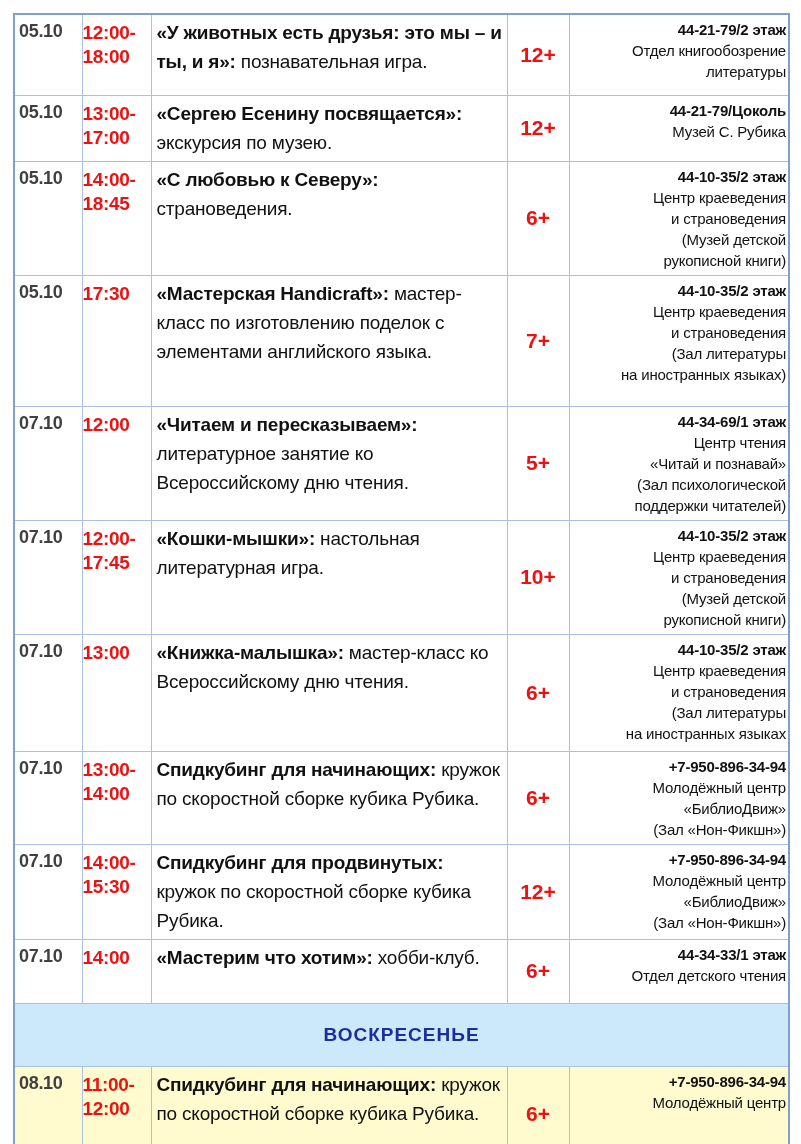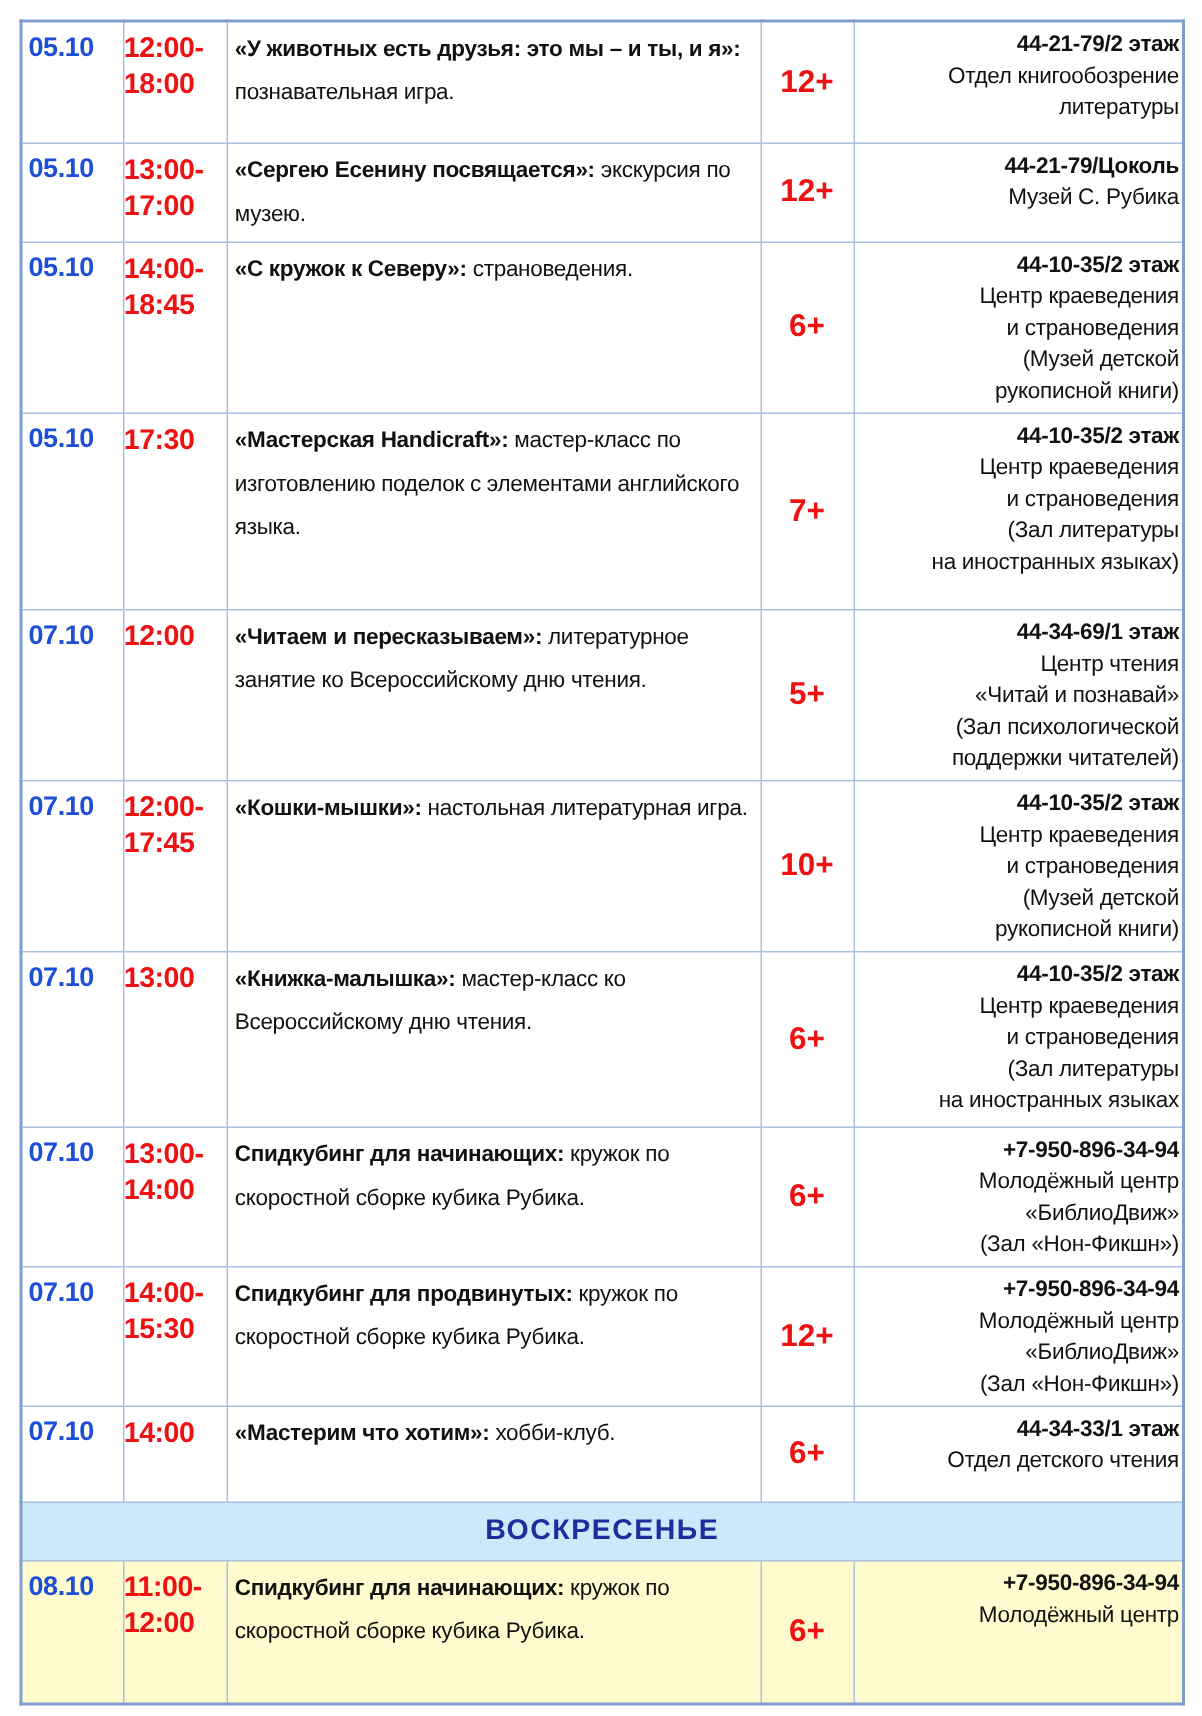--- a/index.html
+++ b/index.html
@@ -4,30 +4,30 @@
 <style>
   html, body { margin:0; padding:0; background:#ffffff; }
   body { width:801px; height:1144px; position:relative; overflow:hidden;
          font-family: "Liberation Sans", "DejaVu Sans", sans-serif; }
   table.schedule {
     position:absolute; left:13px; top:13px; width:775px;
     border-collapse:collapse; table-layout:fixed;
     border:2px solid #7f9fcf;
   }
   table.schedule td {
-    border:1px solid #a9c0e0; vertical-align:top; padding:0;
+    border:1px solid #a9c0e0; vertical-align:top; padding:12px;
   }
   col.c-date { width:68px; }
   col.c-time { width:69px; }
   col.c-event { width:356px; }
   col.c-age { width:62px; }
   col.c-place { width:220px; }
-  .date { color:#1d4ed8; font-weight:bold; font-size:18px; padding:6px 0 0 4px !important; letter-spacing:-0.3px;}
+  .date { color:#404040; font-weight:bold; font-size:18px; padding:6px 0 0 4px !important; letter-spacing:-0.3px;}
   .time { color:#ee1111; font-weight:bold; font-size:19px; text-align:left; padding:6px 3px 0 0 !important; line-height:24px; letter-spacing:-0.3px;}
-  .event { font-size:15px; line-height:29px; color:#111; padding:3px 4px 4px 5px !important; letter-spacing:-0.2px;}
+  .event { font-size:19px; line-height:29px; color:#111; padding:3px 4px 4px 5px !important; letter-spacing:-0.2px;}
   .event b { font-weight:bold; }
   .age { color:#ee1111; font-weight:bold; font-size:21px; text-align:center; vertical-align:middle !important; }
   .place { font-size:15px; line-height:21px; color:#111; text-align:right; padding:4px 2px 4px 2px !important; letter-spacing:-0.2px;}
   .place .phone { font-weight:bold; display:block; }
   .place .line { display:block; }
   tr.day-header td {
     background:#cce9fb; color:#1d2d9c; font-weight:bold; font-size:19px;
     text-align:center; vertical-align:middle; height:38px; letter-spacing:1px;
   }
   tr.sunday td:not(.x) { background:#fffbcf; }
@@ -61,21 +61,21 @@
         <td class="event"><b>«Сергею Есенину посвящается»:</b><span> экскурсия по музею.</span></td>
         <td class="age">12+</td>
         <td class="place">
           <span class="phone">44-21-79/Цоколь</span>
           <span class="line">Музей С. Рубика</span>
         </td>
       </tr>
       <tr style="height: 99px;">
         <td class="date">05.10</td>
         <td class="time"><span>14:00-</span><br><span>18:45</span></td>
-        <td class="event"><b>«С кружок к Северу»:</b><span> страноведения.</span></td>
+        <td class="event"><b>«С любовью к Северу»:</b><span> страноведения.</span></td>
         <td class="age">6+</td>
         <td class="place">
           <span class="phone">44-10-35/2 этаж</span>
           <span class="line">Центр краеведения</span>
           <span class="line">и страноведения</span>
           <span class="line">(Музей детской</span>
           <span class="line">рукописной книги)</span>
         </td>
       </tr>
       <tr style="height: 131px;">

